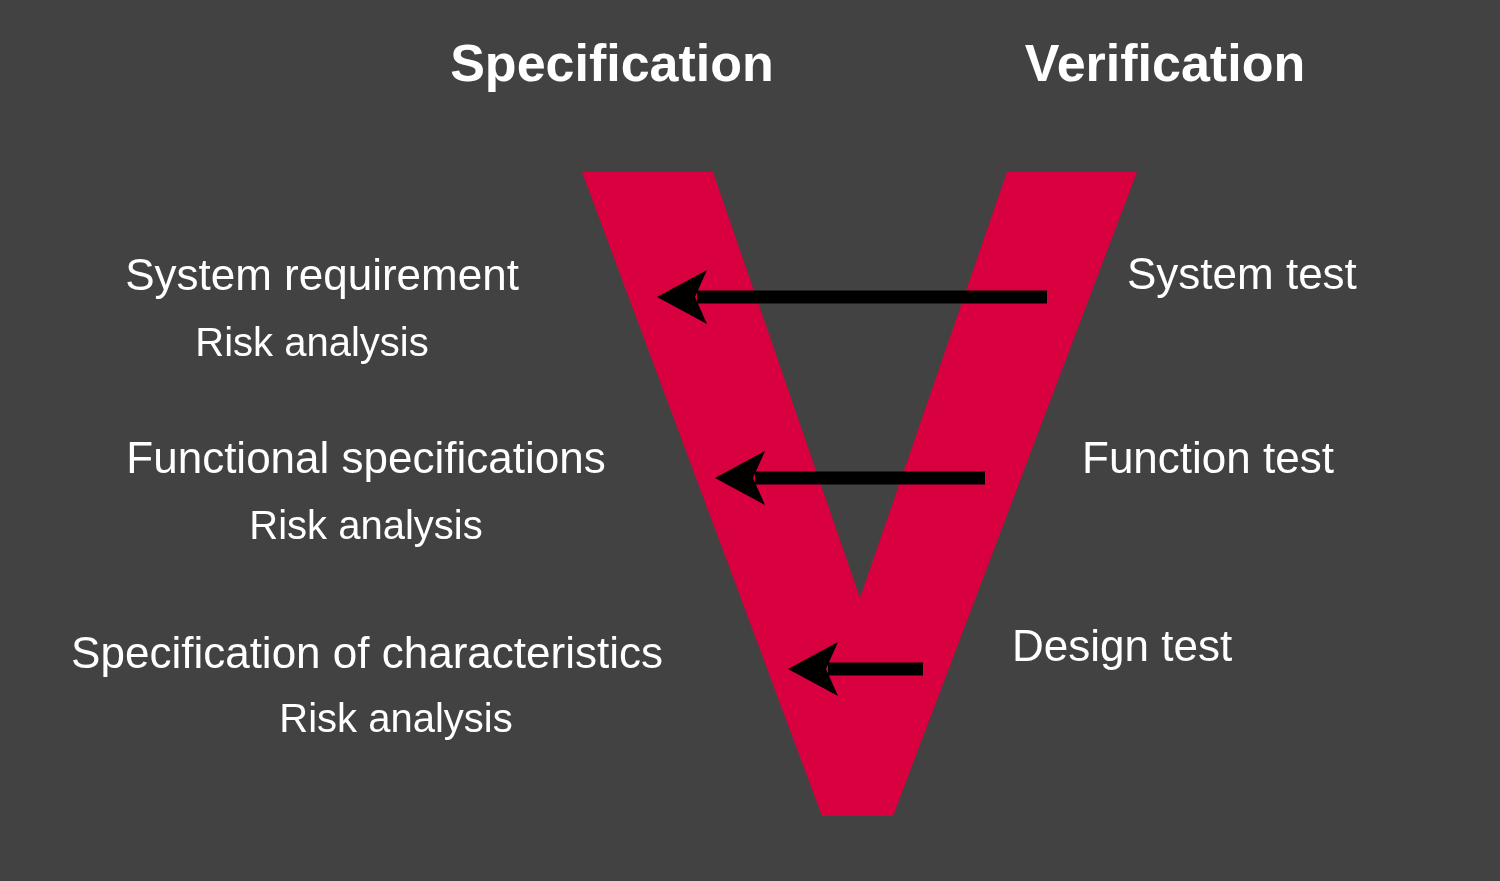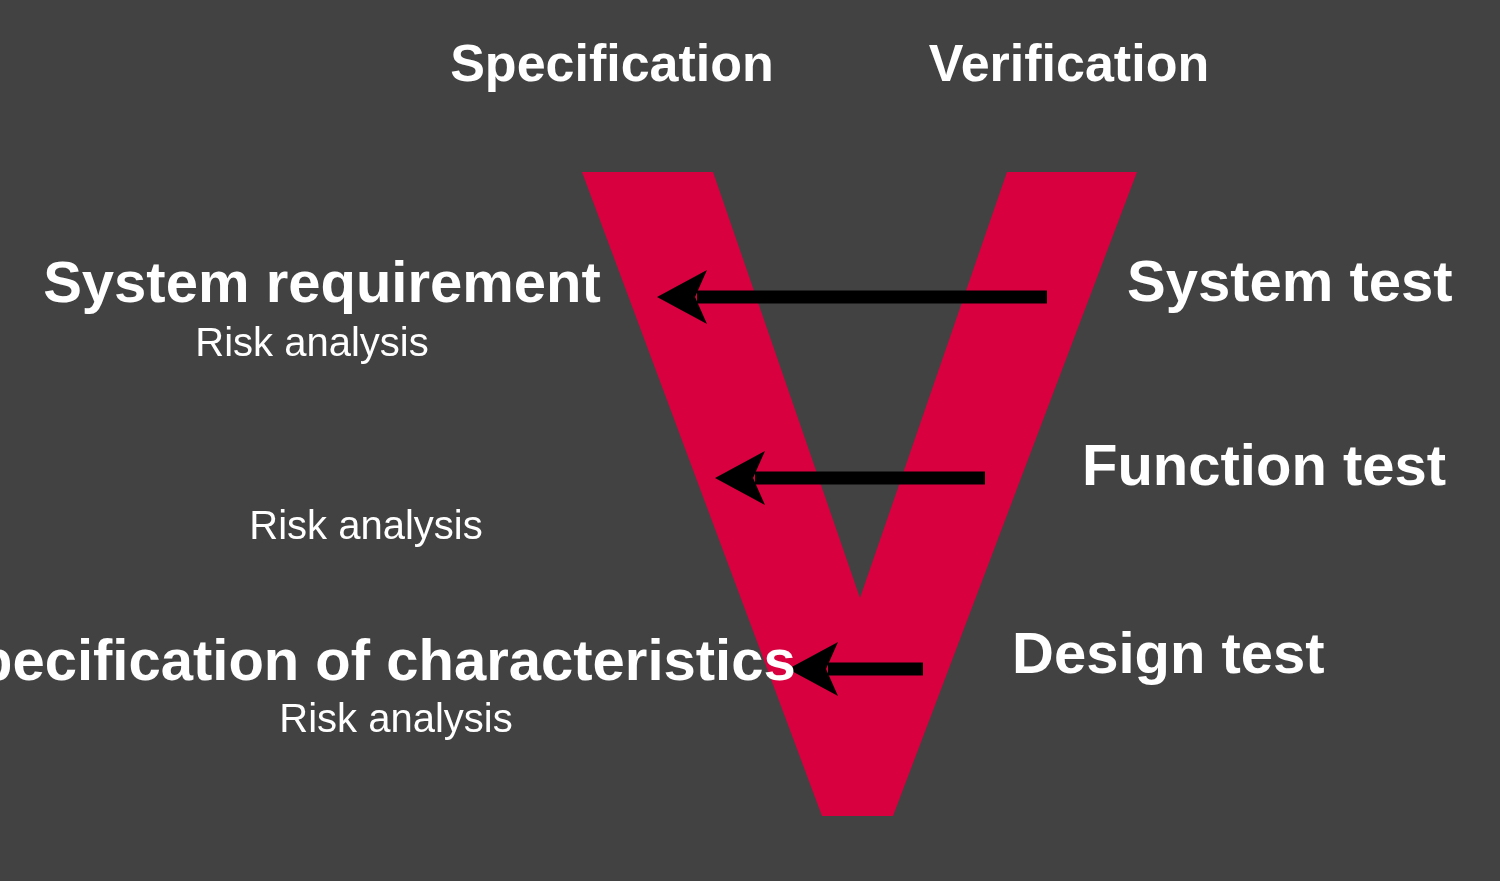--- a/index.html
+++ b/index.html
@@ -38,22 +38,22 @@
     transform: translateX(-50%);
     color: var(--text-color, #ffffff);
     font-size: 52px;
     font-weight: bold;
     line-height: 1;
     white-space: nowrap;
   }
   .label-main {
     position: absolute;
     color: var(--text-color, #ffffff);
-    font-size: 58px;
-    font-weight: bold;
+    font-size: 44px;
+    font-weight: normal;
     line-height: 1;
     white-space: nowrap;
   }
   .label-main.centered {
     transform: translateX(-50%);
   }
   .label-sub {
     position: absolute;
     transform: translateX(-50%);
     color: var(--text-color, #ffffff);
@@ -82,25 +82,26 @@
       <polygon class="arrow-head" points="715,478 765,451 753,478 765,505"></polygon>
     </g>
 
     <g>
       <line class="arrow-line" x1="923" y1="669" x2="828" y2="669"></line>
       <polygon class="arrow-head" points="788,669 838,642 826,669 838,696"></polygon>
     </g>
   </svg>
 
   <div class="hdr" style="left:612px; top:37px;">Specification</div>
-  <div class="hdr" style="left:1069px; top:37px;">Verification</div>
+  <div class="hdr" style="left:1165px; top:37px;">Verification</div>
 
   <div class="label-main centered" style="left:322px; top:253px;">System requirement</div>
   <div class="label-sub" style="left:312px; top:310px;">Risk analysis</div>
 
+  <div class="label-main centered" style="left:366px; top:436px;">Functional specifications</div>
   <div class="label-sub" style="left:366px; top:493px;">Risk analysis</div>
 
   <div class="label-main centered" style="left:367px; top:631px;">Specification of characteristics</div>
   <div class="label-sub" style="left:396px; top:686px;">Risk analysis</div>
 
   <div class="label-main" style="left:1127px; top:252px;">System test</div>
   <div class="label-main" style="left:1082px; top:436px;">Function test</div>
   <div class="label-main" style="left:1012px; top:624px;">Design test</div>
 
 </div>

